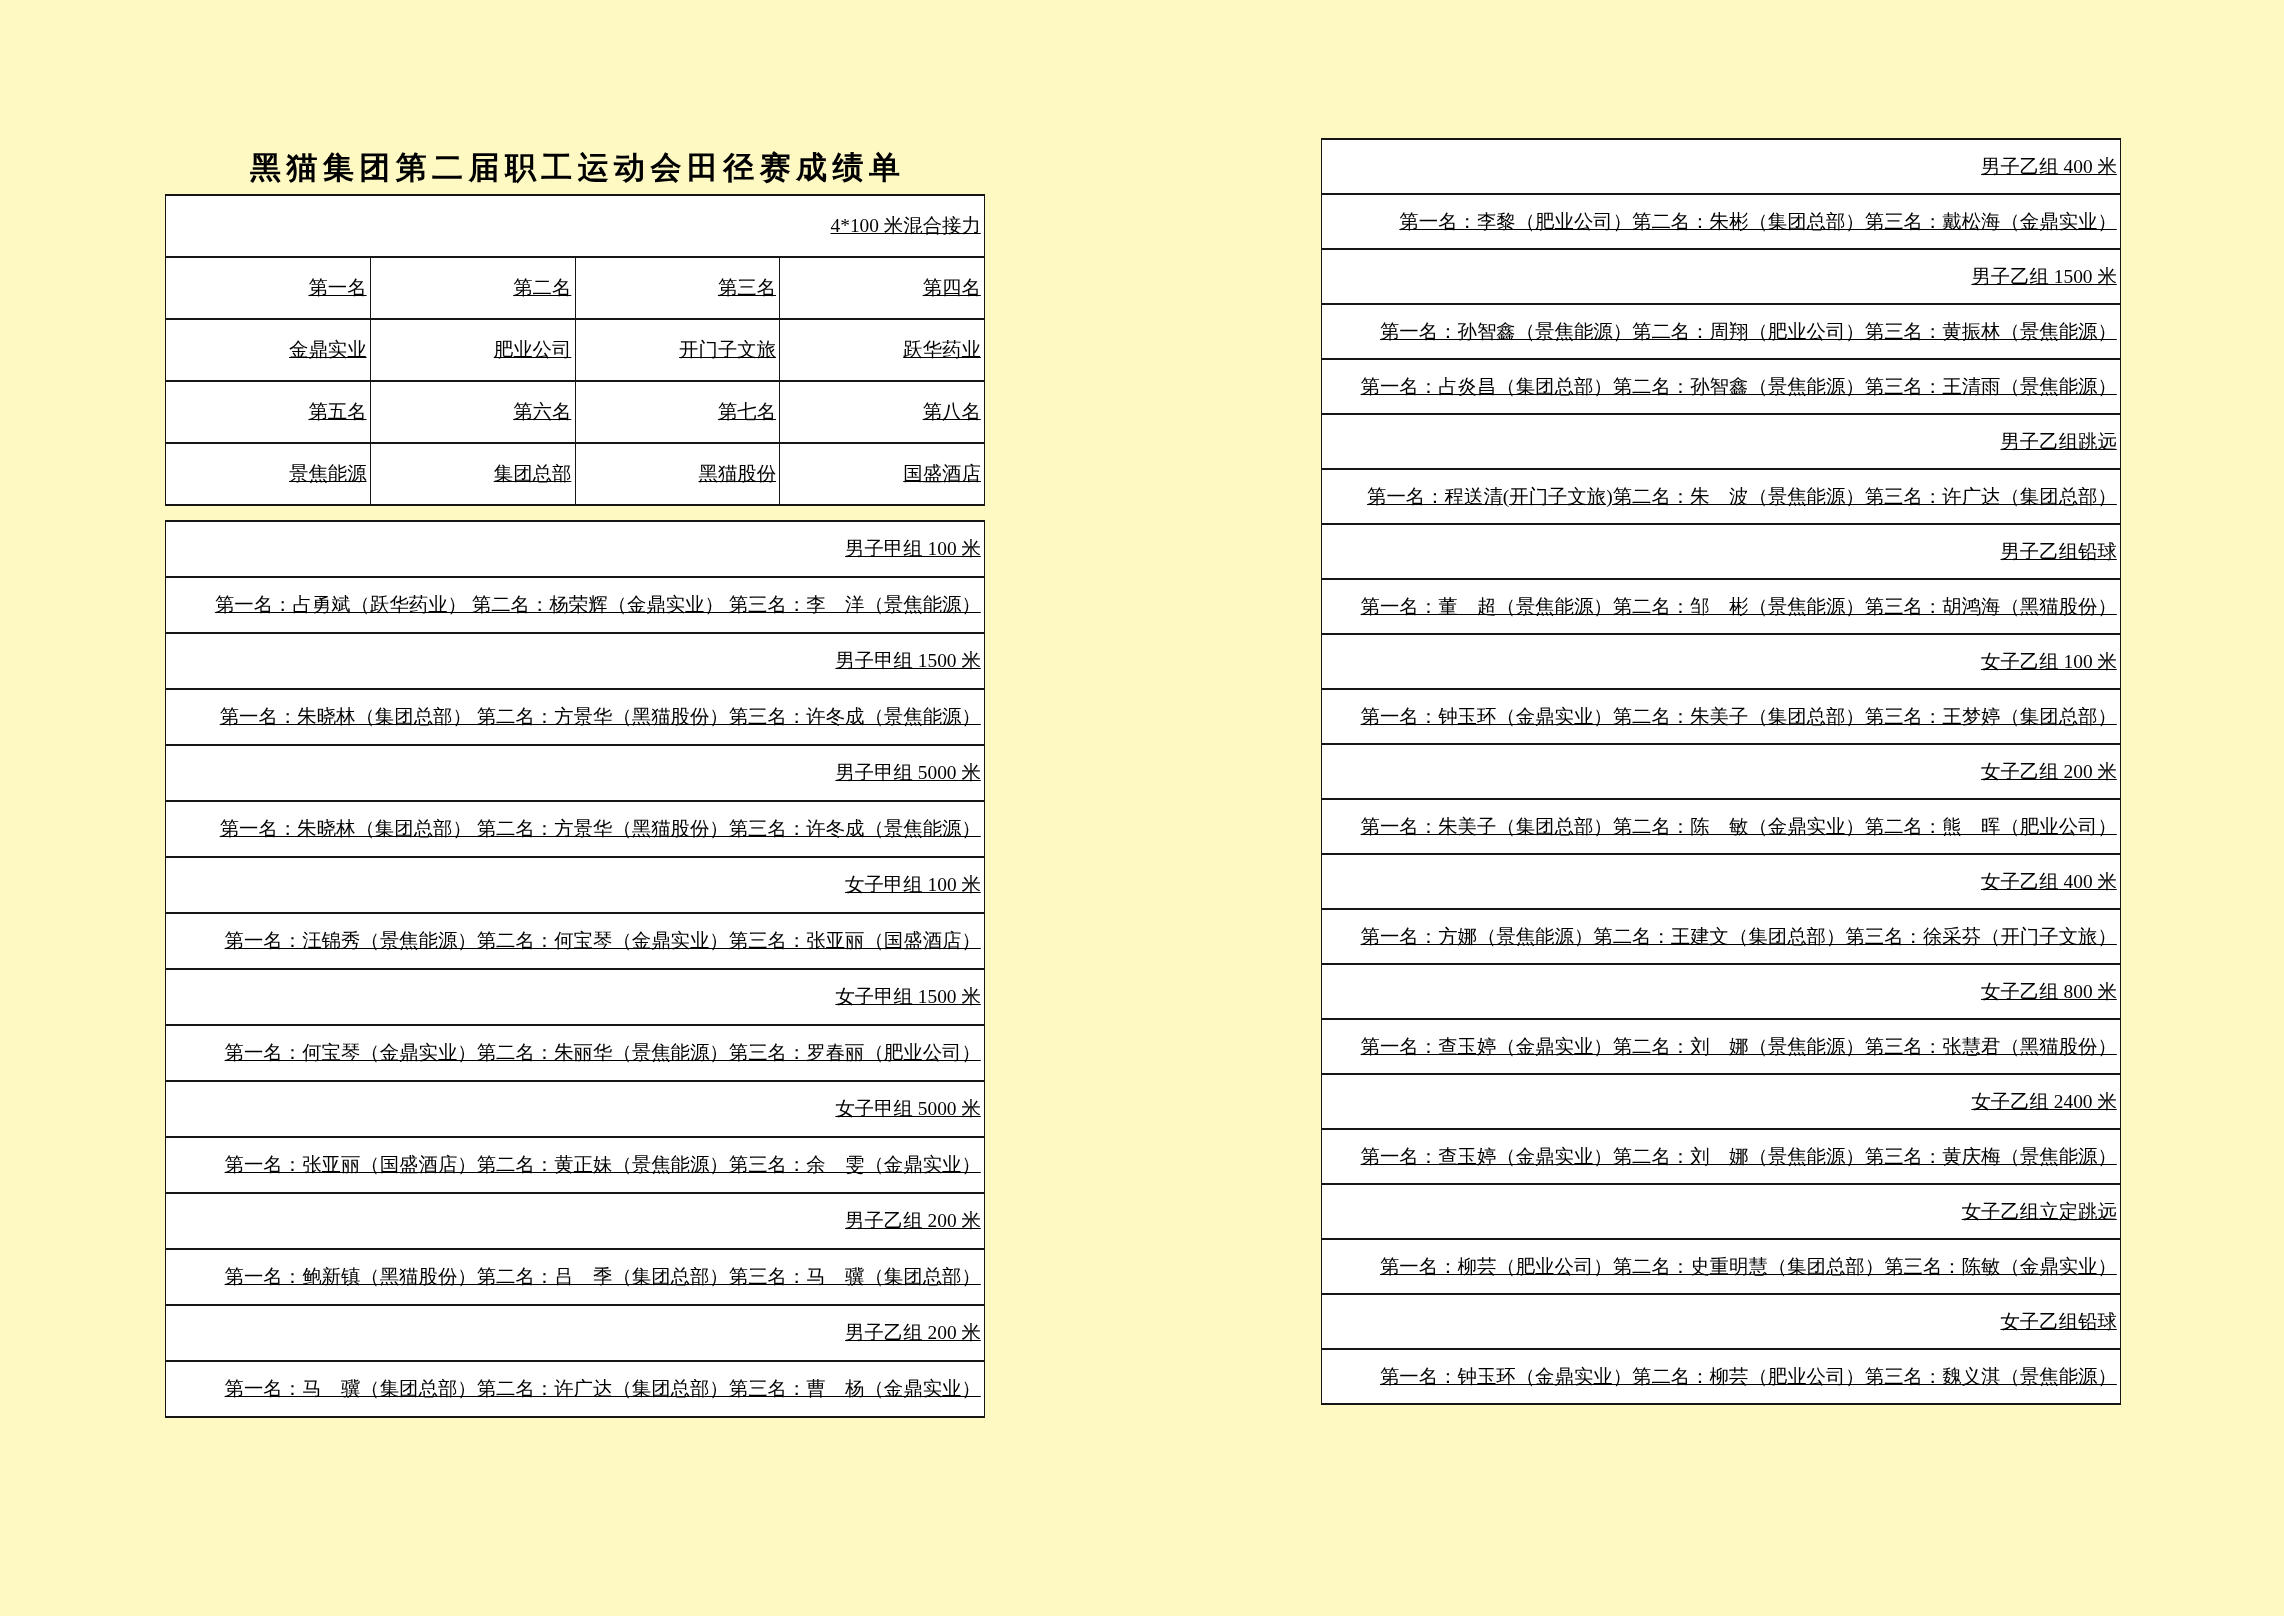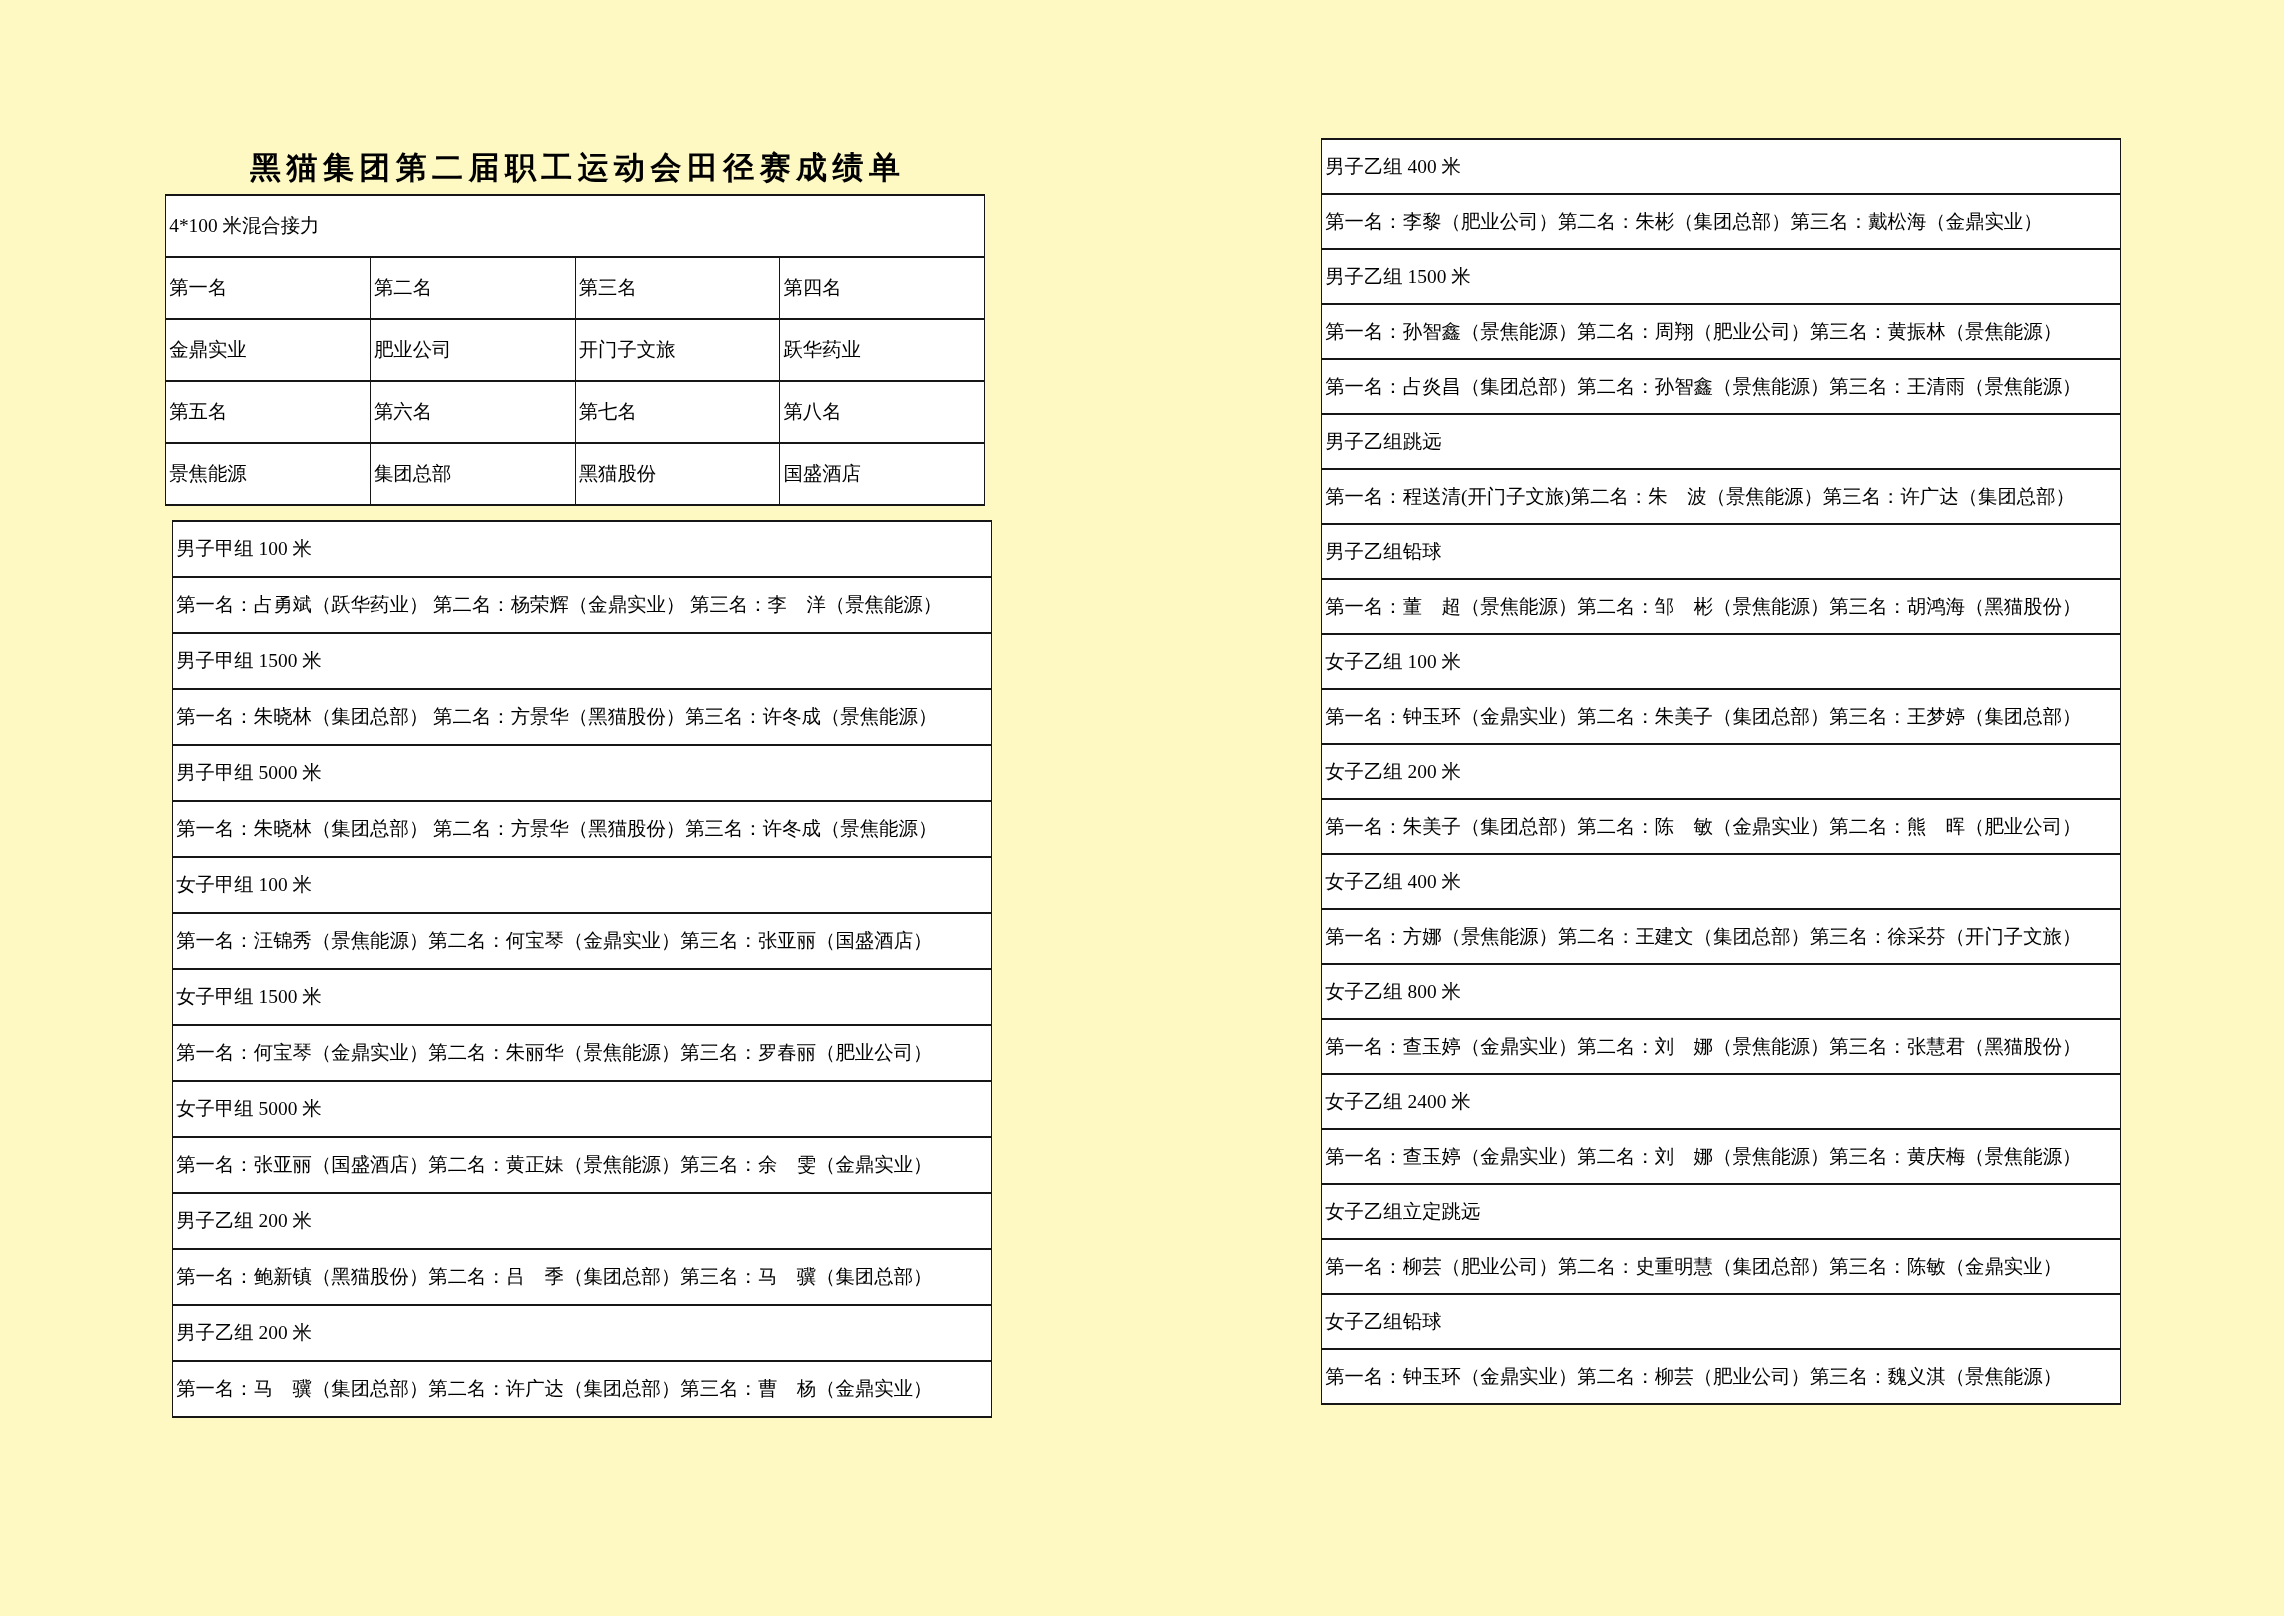--- a/index.html
+++ b/index.html
@@ -28,31 +28,32 @@
   table.sheet{
     position:absolute;
     border-collapse:collapse;
     table-layout:fixed;
     background:#fff;
   }
   table.sheet td{
     border:1.6px solid #161616;
     border-top-width:2.2px;
     border-bottom-width:2.2px;
-    text-align:left;
+    text-align:right;
     vertical-align:middle;
     font-size:19.4px;
     line-height:1.2;
     padding:0 3.2px;
     white-space:nowrap;
     overflow:hidden;
+    text-decoration:underline;
   }
   #relay-table{ left:165px; top:194px; width:820px;padding-left:25px; }
   #relay-table td{ height:60px; }
-  #left-table{ left:165px; top:520px; width:820px;margin-left:7px; }
+  #left-table{ left:165px; top:520px; width:820px; }
   #left-table td{ height:54px; }
   #right-table{ left:1321px; top:138px; width:800px; }
   #right-table td{ height:53px; }
 </style>
 </head>
 <body>
 
 <div class="page">
 
   <h1 class="doc-title">黑猫集团第二届职工运动会田径赛成绩单</h1>

